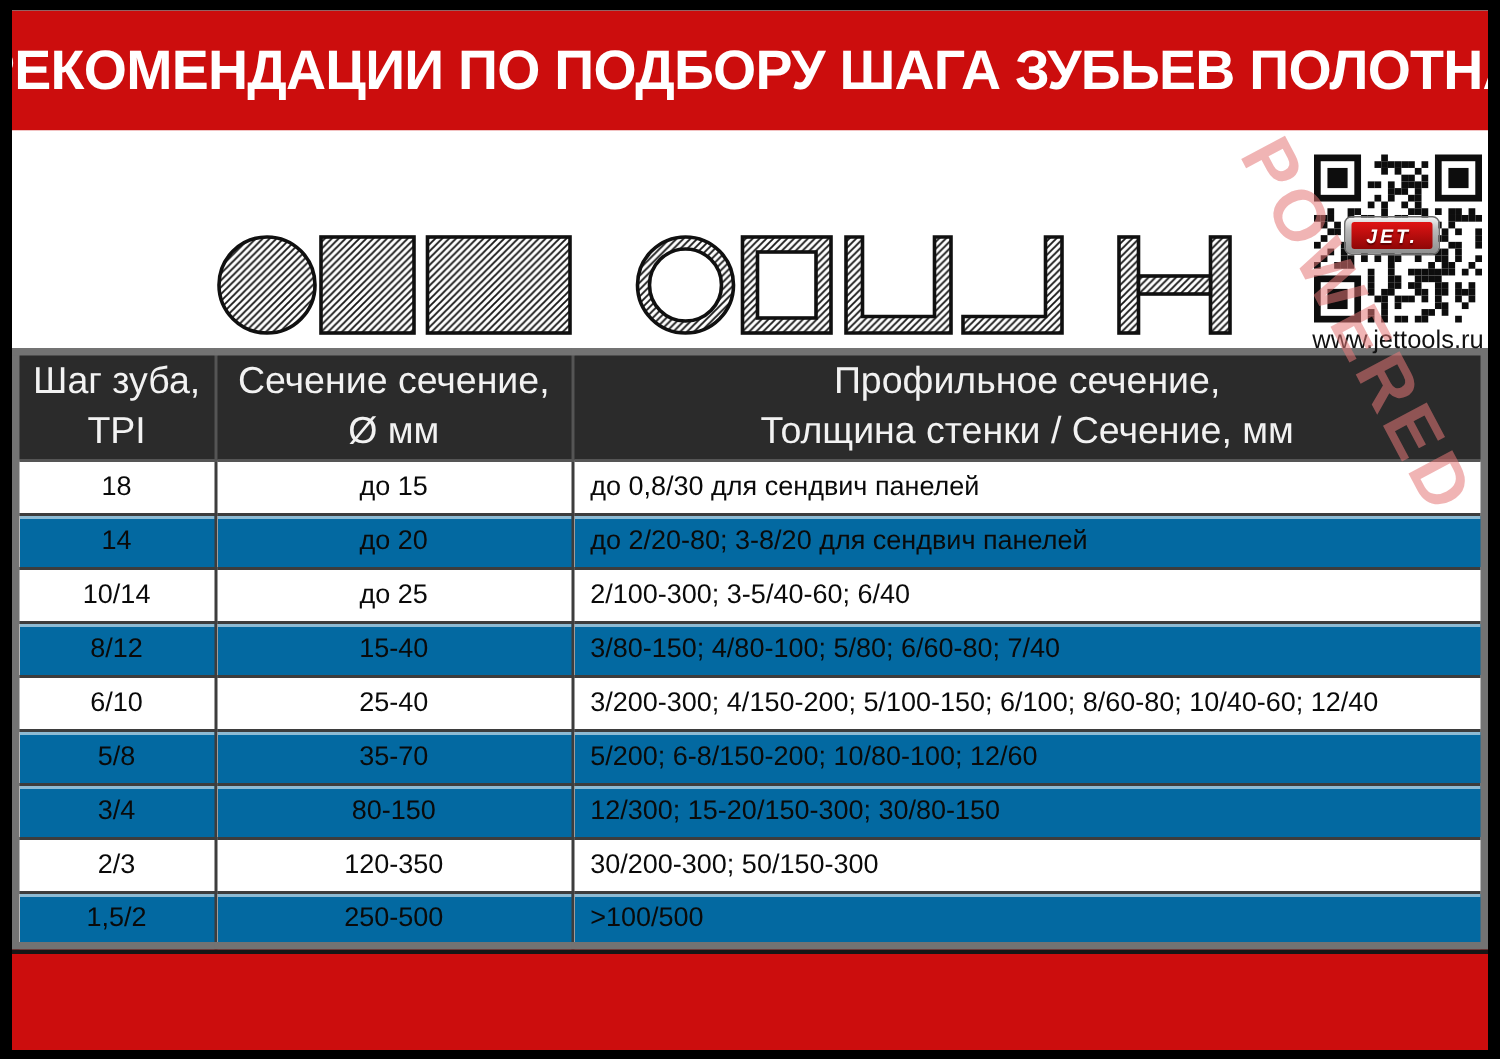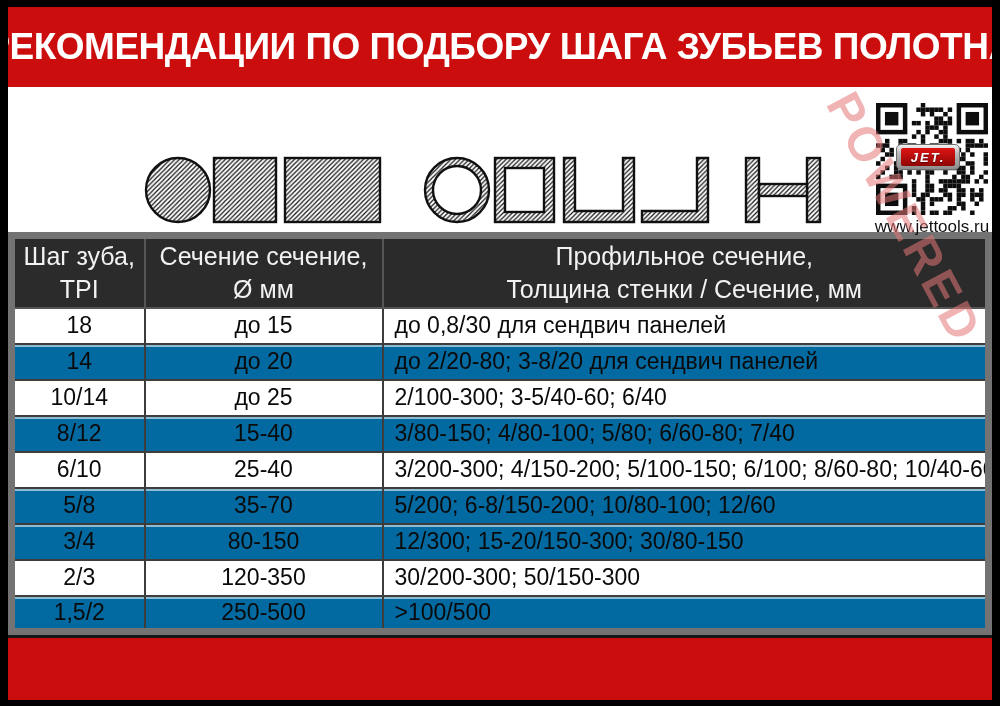--- a/index.html
+++ b/index.html
@@ -23,25 +23,25 @@
              border-radius:2px; display:flex; align-items:center; justify-content:center; }
   .qr-logo-inner span { color:#fff; font-weight:bold; font-style:italic; font-size:13px; letter-spacing:2px;
              text-shadow:0 1px 1px #5c0000; }
   .qr-url { position:absolute; left:-8px; top:118px; width:140px; text-align:center; font-size:17px; color:#111; }
 
   .watermark { position:absolute; left:856px; top:-4px; z-index:5; pointer-events:none;
                transform:rotate(62deg); transform-origin:top left;
                font-size:48px; font-weight:bold; letter-spacing:4px;
                color:rgba(228,118,118,0.55); white-space:nowrap; }
 
-  table { width:100%; border-collapse:collapse; table-layout:fixed; flex:none; border:7px solid #737373; }
+  table { width:100%; border-collapse:collapse; table-layout:fixed; flex:none; border:5px solid #737373; }
   col.c1 { width:133px; } col.c2 { width:238px; }
   th { background:#2b2b2b; color:#f2f2f2; font-weight:normal; height:72px;
        font-size:25px; line-height:33px; text-align:center; border:2px solid #555; vertical-align:middle; }
-  td { height:36px; font-size:23px; color:#0a0a0a; text-align:center; vertical-align:middle;
+  td { height:36px; font-size:18px; color:#0a0a0a; text-align:center; vertical-align:middle;
        border:2px solid #3d3d3d; background:#fff; overflow:hidden; white-space:nowrap; }
   td.left { text-align:left; padding-left:11px;margin-top:32px; }
   tr.alt td { background:#0369a1; box-shadow:inset 0 2px 0 rgba(255,255,255,0.55); }
 
   .bottombar { flex:1; background:#cc0d0d; border-top:3px solid #161616; }
 </style>
 </head>
 <body>
 
 <div class="frame">

